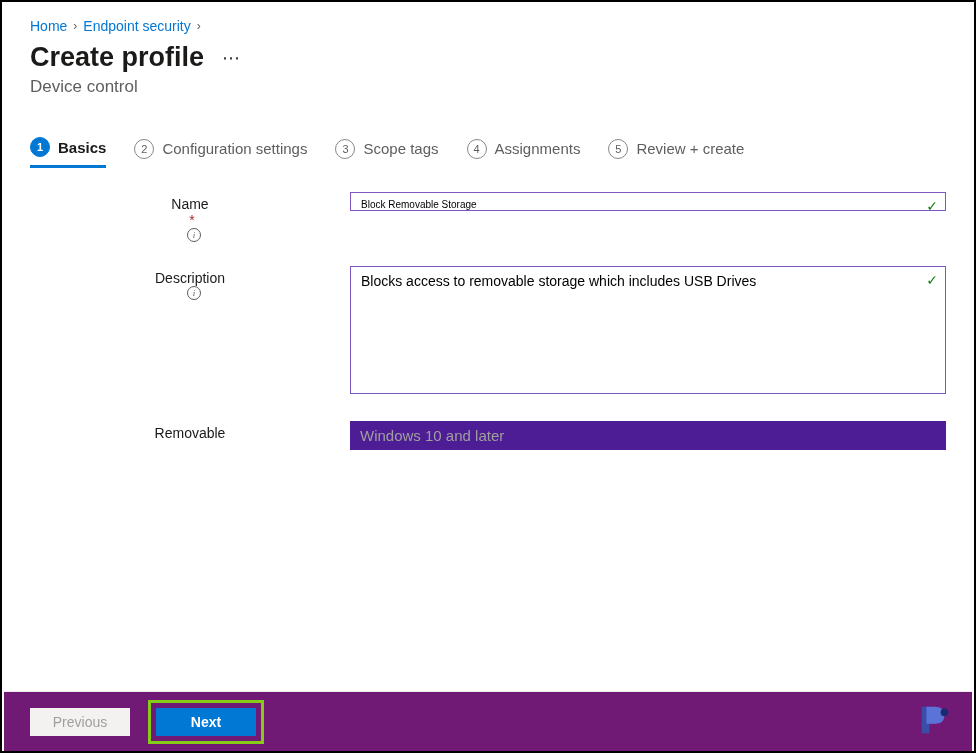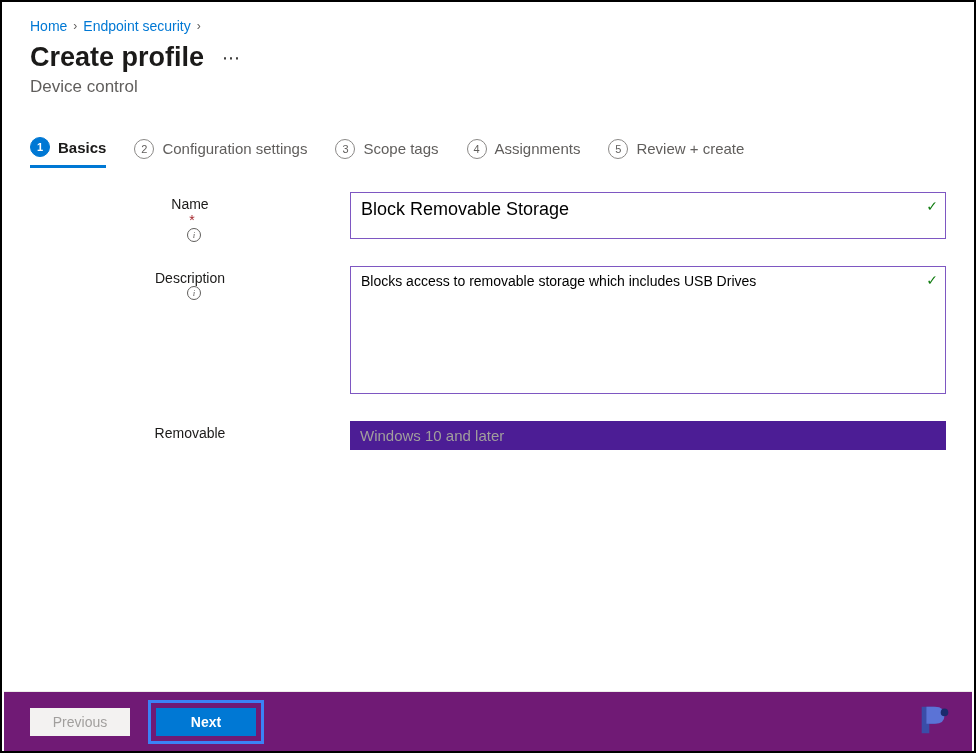--- a/index.html
+++ b/index.html
@@ -131,23 +131,23 @@
       font-style: italic;
       font-family: serif;
       cursor: pointer;
     }
     .form-control {
       flex: 1;
       position: relative;
     }
     .text-input {
       width: 100%;
-      padding: 6px 28px 18px 10px;
+      padding: 6px 28px 0 10px;
       border: 1px solid #7e57c2;
-      font-size: 18px;
+      font-size: 10px;
       font-family: inherit;
       outline: none;
       background: #ffffff;
     }
     .textarea-input {
       width: 100%;
       padding: 6px 28px 6px 10px;
       border: 1px solid #7e57c2;
       font-size: 14px;
       font-family: inherit;
@@ -195,21 +195,21 @@
     .btn-secondary {
       background: #f3f2f1;
       color: #a19f9d;
     }
     .btn-primary {
       background: #0078d4;
       color: #ffffff;
       font-weight: 600;
     }
     .btn-next-wrapper {
-      border: 3px solid #3b82f6;
+      border: 3px solid #84cc16;
       padding: 5px;
       margin-left: 18px;
       display: inline-block;
     }
     .logo {
       position: absolute;
       right: 20px;
       bottom: 12px;
       width: 38px;
       height: 38px;

